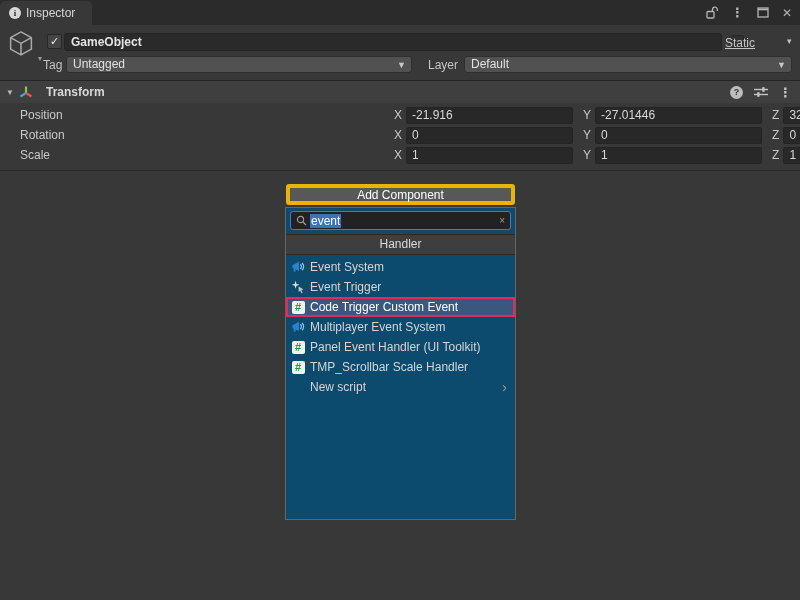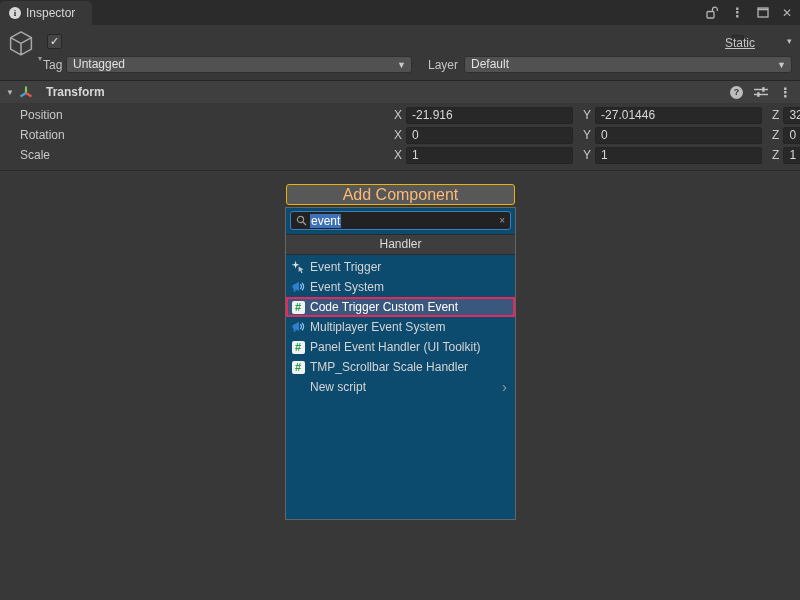--- a/index.html
+++ b/index.html
@@ -68,21 +68,21 @@
   .axis-letter { color:#c8c8c8; }
   .num-field {
     flex:1; min-width:0; height:17px; background:#282828; border:1px solid #242424; border-radius:2px;
     color:#d8d8d8; font-size:12px; padding:0 5px; font-family:inherit;
   }
   .comp-sep { position:absolute; left:0; top:170px; width:800px; height:1px; background:#2a2a2a; }
 
   
   .add-btn {
     position:absolute; left:286px; top:184px; width:229px; height:21px; background:#585858;
-    border:1px solid #eab308; border-radius:3px; color:#fdba74; font-size:16px;
+    border:4px solid #eab308; border-radius:3px; color:#ffffff; font-size:12px;
     display:flex; align-items:center; justify-content:center; font-family:inherit;
   }
   .popup {
     position:absolute; left:285px; top:207px; width:231px; height:313px; background:#0c4a6e;
     border:1px solid #656565;
   }
   .search-row { padding:3px 4px 2px 4px; }
   .search-field {
     height:19px; background:#222222; border:1px solid #3e7cc4; border-radius:3px;
     display:flex; align-items:center; padding:0 5px; gap:3px;
@@ -134,20 +134,21 @@
     </div>
   </div>
 
   <div class="cube-wrap">
     <svg width="30" height="30" viewBox="0 0 26 26">
         <path d="M13 2.5 L22 7.5 L13 12.5 L4 7.5 Z M4 7.5 V17.5 L13 22.5 V12.5 M22 7.5 V17.5 L13 22.5" fill="none" stroke="#a8a8a8" stroke-width="1.3" stroke-linejoin="round"></path>
       </svg>
     <span class="cube-arrow">▾</span>
   </div>
   <div class="checkbox cb-go">✓</div>
+  <input class="name-field" value="GameObject" style="">
   <div class="checkbox cb-static"></div>
   <span class="lbl" style="left:725px; top:36px;text-decoration:underline;">Static</span>
   <span class="static-arrow">▾</span>
 
   <span class="lbl" style="left:43px; top:58px;">Tag</span>
   <div class="dropdown" style="left:66px; top:56px; width:346px;">
     <span>Untagged</span>
     <span class="dd-arrow">▼</span>
   </div>
   <span class="lbl" style="left:428px; top:58px;">Layer</span>
@@ -248,55 +249,55 @@
         <span class="search-clear">×</span>
       </div>
     </div>
     <div class="popup-header">Handler</div>
 
     <div class="item-list">
 
       <div class="item">
         <span class="islot">
           <svg width="14" height="14" viewBox="0 0 14 14">
+              <path d="M1.5 5.2 L8 1.8 L8 11 L1.5 8 Z" fill="#2f7fd0"></path>
+              <rect x="2.6" y="7.8" width="2" height="3.8" fill="#2f7fd0"></rect>
+              <path d="M9.3 4.2 C10.8 5.6 10.8 7.6 9.3 9" fill="none" stroke="#8fc6f2" stroke-width="1.2"></path>
+              <path d="M11 3 C13.2 5 13.2 8.2 11 10.2" fill="none" stroke="#8fc6f2" stroke-width="1.2"></path>
+            </svg>
+        </span>
+        <span>Event System</span>
+      </div>
+
+      <div class="item">
+        <span class="islot">
+          <svg width="14" height="14" viewBox="0 0 14 14">
               <path d="M4.6 0.8 L5.5 3.9 L8.6 4.8 L5.5 5.7 L4.6 8.8 L3.7 5.7 L0.6 4.8 L3.7 3.9 Z" fill="#e3e3e3"></path>
               <path d="M7.6 6.6 L12.6 9.4 L10.3 10 L11.6 12.6 L10.4 13.2 L9.2 10.6 L7.6 12 Z" fill="#c9c9c9"></path>
             </svg>
         </span>
         <span>Event Trigger</span>
+      </div>
+
+      <div class="item selected">
+        <span class="islot">
+            <span class="script-ic">#</span>
+          </span>
+        <span>Code Trigger Custom Event</span>
       </div>
 
       <div class="item">
         <span class="islot">
           <svg width="14" height="14" viewBox="0 0 14 14">
               <path d="M1.5 5.2 L8 1.8 L8 11 L1.5 8 Z" fill="#2f7fd0"></path>
               <rect x="2.6" y="7.8" width="2" height="3.8" fill="#2f7fd0"></rect>
               <path d="M9.3 4.2 C10.8 5.6 10.8 7.6 9.3 9" fill="none" stroke="#8fc6f2" stroke-width="1.2"></path>
               <path d="M11 3 C13.2 5 13.2 8.2 11 10.2" fill="none" stroke="#8fc6f2" stroke-width="1.2"></path>
             </svg>
         </span>
-        <span>Event System</span>
-      </div>
-
-      <div class="item selected">
-        <span class="islot">
-            <span class="script-ic">#</span>
-          </span>
-        <span>Code Trigger Custom Event</span>
-      </div>
-
-      <div class="item">
-        <span class="islot">
-          <svg width="14" height="14" viewBox="0 0 14 14">
-              <path d="M1.5 5.2 L8 1.8 L8 11 L1.5 8 Z" fill="#2f7fd0"></path>
-              <rect x="2.6" y="7.8" width="2" height="3.8" fill="#2f7fd0"></rect>
-              <path d="M9.3 4.2 C10.8 5.6 10.8 7.6 9.3 9" fill="none" stroke="#8fc6f2" stroke-width="1.2"></path>
-              <path d="M11 3 C13.2 5 13.2 8.2 11 10.2" fill="none" stroke="#8fc6f2" stroke-width="1.2"></path>
-            </svg>
-        </span>
         <span>Multiplayer Event System</span>
       </div>
 
       <div class="item">
         <span class="islot">
             <span class="script-ic">#</span>
           </span>
         <span>Panel Event Handler (UI Toolkit)</span>
       </div>
 

